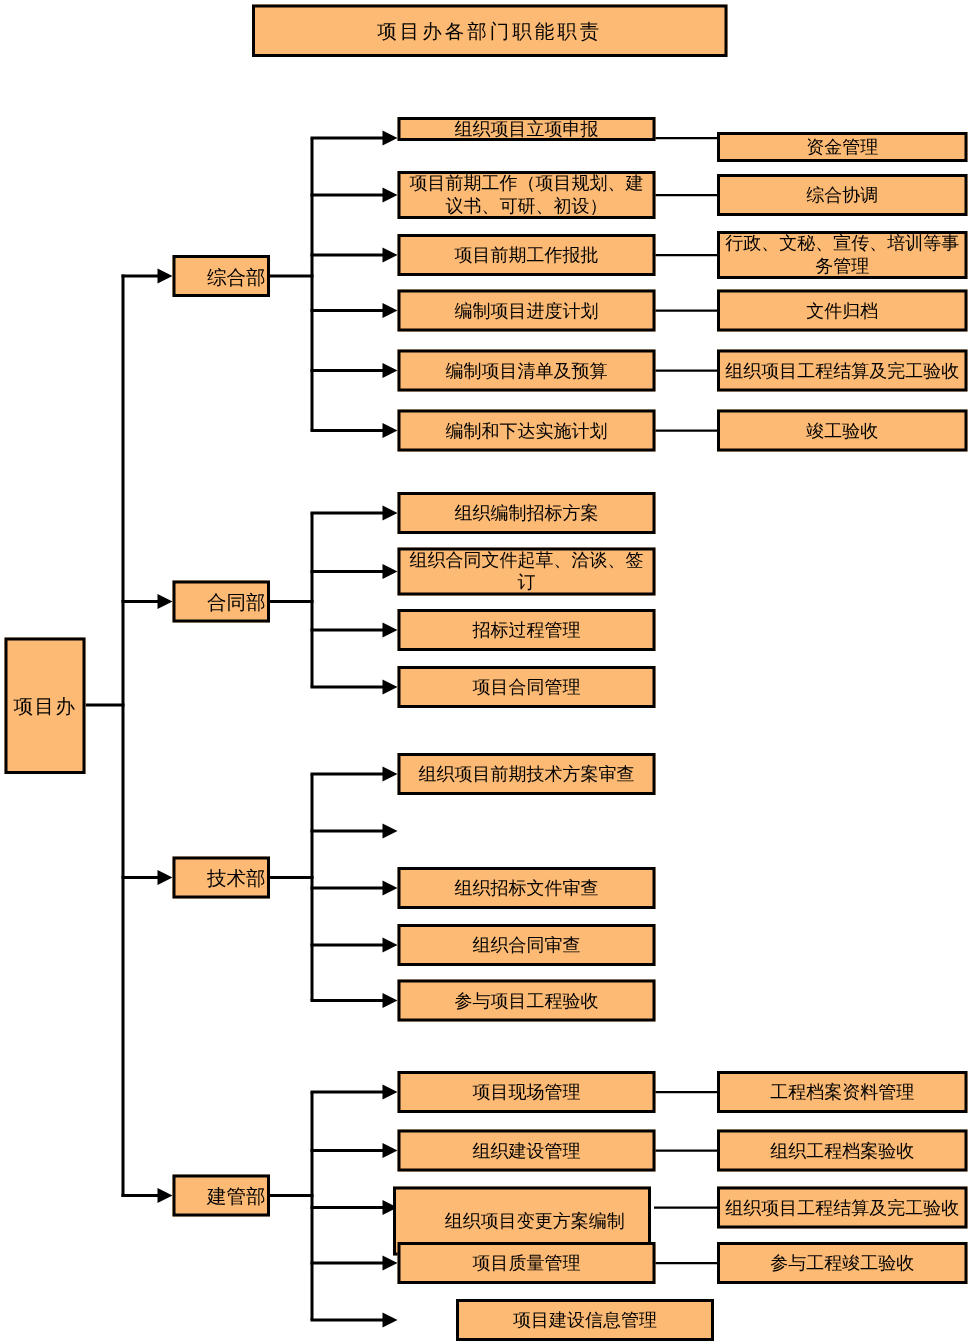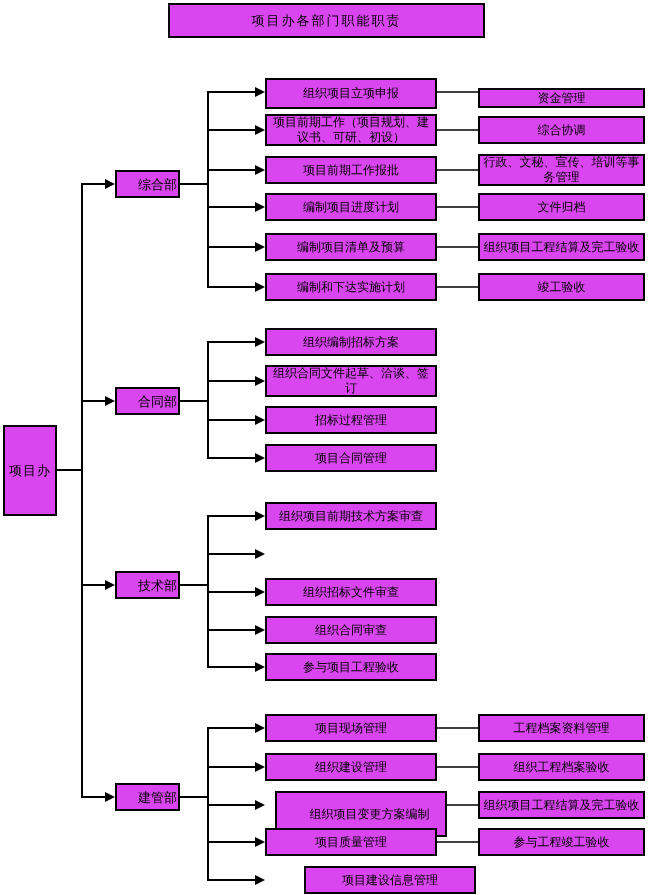--- a/index.html
+++ b/index.html
@@ -9,21 +9,21 @@
     background:#ffffff;
     font-family:"Liberation Serif","DejaVu Serif",serif;
     color:#000000;
     overflow:hidden;
   }
   svg.connectors { position:absolute; left:0; top:0; }
   .box {
     position:absolute;
     box-sizing:border-box;
     border:2px solid #000000;
-    background:#d946ef;
+    background:#fdba74;
     display:flex;
     align-items:center;
     justify-content:center;
     text-align:center;
     font-size:12px;
     line-height:15px;
   }
   .title-box { font-size:13px; letter-spacing:2px; }
   .root-box  { font-size:13px; letter-spacing:1px; }
   .dept-box  { font-size:13px;padding-left:20px; }
@@ -126,21 +126,21 @@
 
   <div class="box title-box" style="left:168px; top:3px; width:317px; height:35px;">项目办各部门职能职责</div>
 
   <div class="box root-box" style="left:3px; top:425px; width:54px; height:91px;">项目办</div>
 
   <div class="box dept-box" style="left:115px; top:170px; width:65px; height:28px;">综合部</div>
   <div class="box dept-box" style="left:115px; top:387px; width:65px; height:28px;">合同部</div>
   <div class="box dept-box" style="left:115px; top:571px; width:65px; height:28px;">技术部</div>
   <div class="box dept-box" style="left:115px; top:783px; width:65px; height:28px;text-align:right;">建管部</div>
 
-  <div class="box task-box" style="left:265px; top:78px;  width:172px; height:31px;">组织项目立项申报</div>
+  <div class="box task-box" style="left:265px; top:78px;  width:172px; height:16px;">组织项目立项申报</div>
   <div class="box task-box" style="left:265px; top:114px; width:172px; height:32px;">项目前期工作（项目规划、建议书、可研、初设）</div>
   <div class="box task-box" style="left:265px; top:156px; width:172px; height:28px;">项目前期工作报批</div>
   <div class="box task-box" style="left:265px; top:193px; width:172px; height:28px;">编制项目进度计划</div>
   <div class="box task-box" style="left:265px; top:233px; width:172px; height:28px;">编制项目清单及预算</div>
   <div class="box task-box" style="left:265px; top:273px; width:172px; height:28px;">编制和下达实施计划</div>
 
   <div class="box out-box" style="left:478px; top:88px;  width:167px; height:20px;">资金管理</div>
   <div class="box out-box" style="left:478px; top:116px; width:167px; height:28px;">综合协调</div>
   <div class="box out-box" style="left:478px; top:154px; width:167px; height:32px;">行政、文秘、宣传、培训等事务管理</div>
   <div class="box out-box" style="left:478px; top:193px; width:167px; height:28px;">文件归档</div>
@@ -152,21 +152,21 @@
   <div class="box task-box" style="left:265px; top:406px; width:172px; height:28px;">招标过程管理</div>
   <div class="box task-box" style="left:265px; top:444px; width:172px; height:28px;">项目合同管理</div>
 
   <div class="box task-box" style="left:265px; top:502px; width:172px; height:28px;">组织项目前期技术方案审查</div>
   <div class="box task-box" style="left:265px; top:578px; width:172px; height:28px;">组织招标文件审查</div>
   <div class="box task-box" style="left:265px; top:616px; width:172px; height:28px;">组织合同审查</div>
   <div class="box task-box" style="left:265px; top:653px; width:172px; height:28px;">参与项目工程验收</div>
 
   <div class="box task-box" style="left:265px; top:714px; width:172px; height:28px;">项目现场管理</div>
   <div class="box task-box" style="left:265px; top:753px; width:172px; height:28px;">组织建设管理</div>
-  <div class="box task-box" style="left:275px; top:791px; width:172px; height:46px;padding-left:20px;">组织项目变更方案编制</div>
+  <div class="box task-box" style="left:262px; top:791px; width:172px; height:46px;padding-left:20px;">组织项目变更方案编制</div>
   <div class="box task-box" style="left:265px; top:828px; width:172px; height:28px;">项目质量管理</div>
   <div class="box task-box" style="left:265px; top:866px; width:172px; height:28px;margin-left:39px;">项目建设信息管理</div>
 
   <div class="box out-box" style="left:478px; top:714px; width:167px; height:28px;">工程档案资料管理</div>
   <div class="box out-box" style="left:478px; top:753px; width:167px; height:28px;">组织工程档案验收</div>
   <div class="box out-box" style="left:478px; top:791px; width:167px; height:28px;">组织项目工程结算及完工验收</div>
   <div class="box out-box" style="left:478px; top:828px; width:167px; height:28px;">参与工程竣工验收</div>
 
 </div>
 

